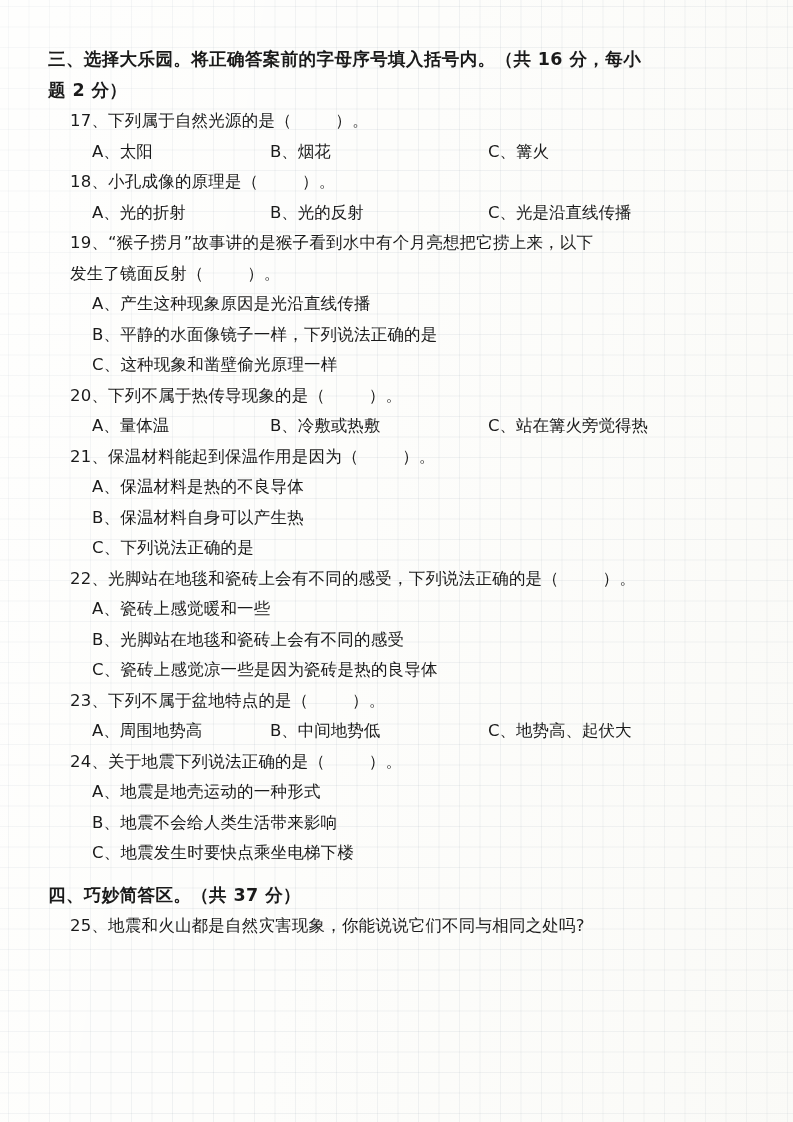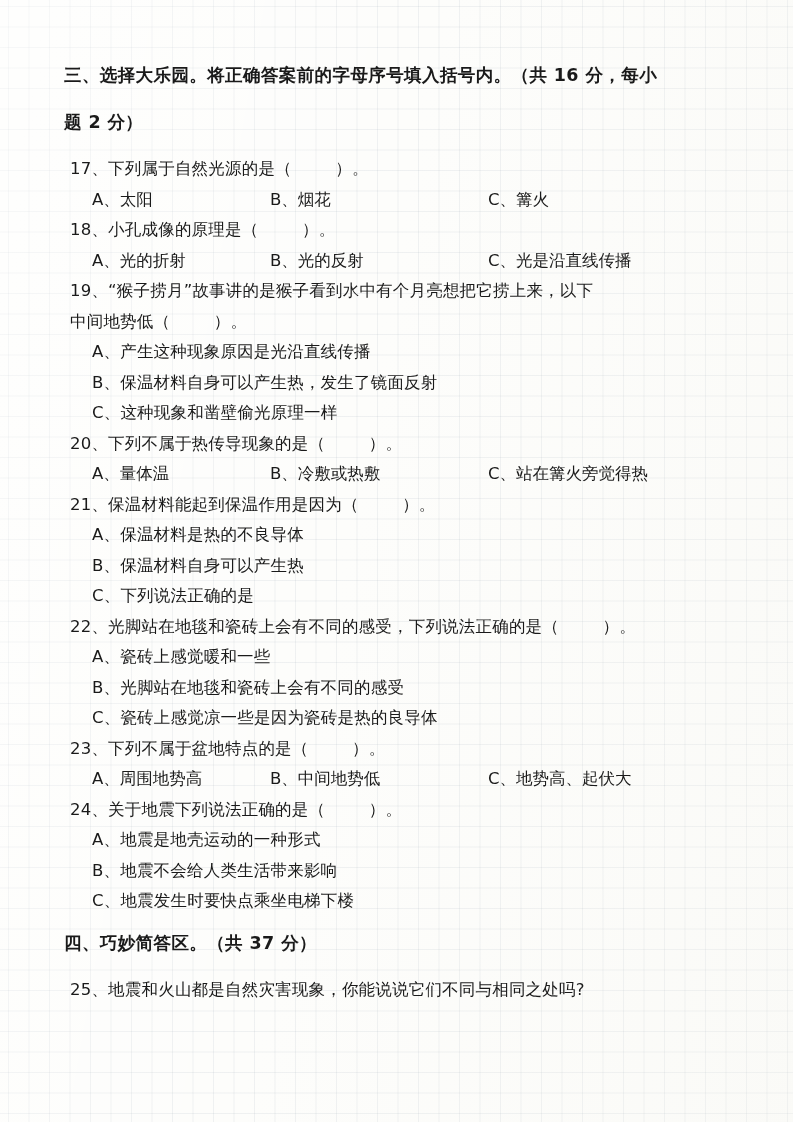--- a/index.html
+++ b/index.html
@@ -39,21 +39,21 @@
     height: 1122px;
     padding: 44px 48px 0 48px;
     box-sizing: border-box;
     color: #1a1a1a;
   }
   .section-title {
     font-weight: bold;
     font-size: 17.5px;
     line-height: 31px;
     letter-spacing: 0.4px;
-    margin: 16px;
+    margin: 0;
   }
   .section-title.second {
     margin-top: 11px;
   }
   .q-line {
     font-size: 16.5px;
     line-height: 30.5px;
     letter-spacing: 0.2px;
     margin: 0;
     white-space: pre;
@@ -95,23 +95,23 @@
   <p class="section-title">三、选择大乐园。将正确答案前的字母序号填入括号内。（共 16 分，每小</p>
   <p class="section-title">题 2 分）</p>
 
   <p class="q-line q-stem">17、下列属于自然光源的是（        ）。</p>
   <p class="opt-inline"><span class="opt-col" style="width:178px">A、太阳</span><span class="opt-col" style="width:218px">B、烟花</span><span class="opt-col">C、篝火</span></p>
 
   <p class="q-line q-stem">18、小孔成像的原理是（        ）。</p>
   <p class="opt-inline"><span class="opt-col" style="width:178px">A、光的折射</span><span class="opt-col" style="width:218px">B、光的反射</span><span class="opt-col">C、光是沿直线传播</span></p>
 
   <p class="q-line q-stem">19、“猴子捞月”故事讲的是猴子看到水中有个月亮想把它捞上来，以下</p>
-  <p class="q-line q-cont">中间地势低（        ）。</p>
+  <p class="q-line q-cont">发生了镜面反射（        ）。</p>
   <p class="opt-row">A、产生这种现象原因是光沿直线传播</p>
-  <p class="opt-row">B、保温材料自身可以产生热，发生了镜面反射</p>
+  <p class="opt-row">B、平静的水面像镜子一样，下列说法正确的是</p>
   <p class="opt-row">C、这种现象和凿壁偷光原理一样</p>
 
   <p class="q-line q-stem">20、下列不属于热传导现象的是（        ）。</p>
   <p class="opt-inline"><span class="opt-col" style="width:178px">A、量体温</span><span class="opt-col" style="width:218px">B、冷敷或热敷</span><span class="opt-col">C、站在篝火旁觉得热</span></p>
 
   <p class="q-line q-stem">21、保温材料能起到保温作用是因为（        ）。</p>
   <p class="opt-row">A、保温材料是热的不良导体</p>
   <p class="opt-row">B、保温材料自身可以产生热</p>
   <p class="opt-row">C、下列说法正确的是</p>
 

